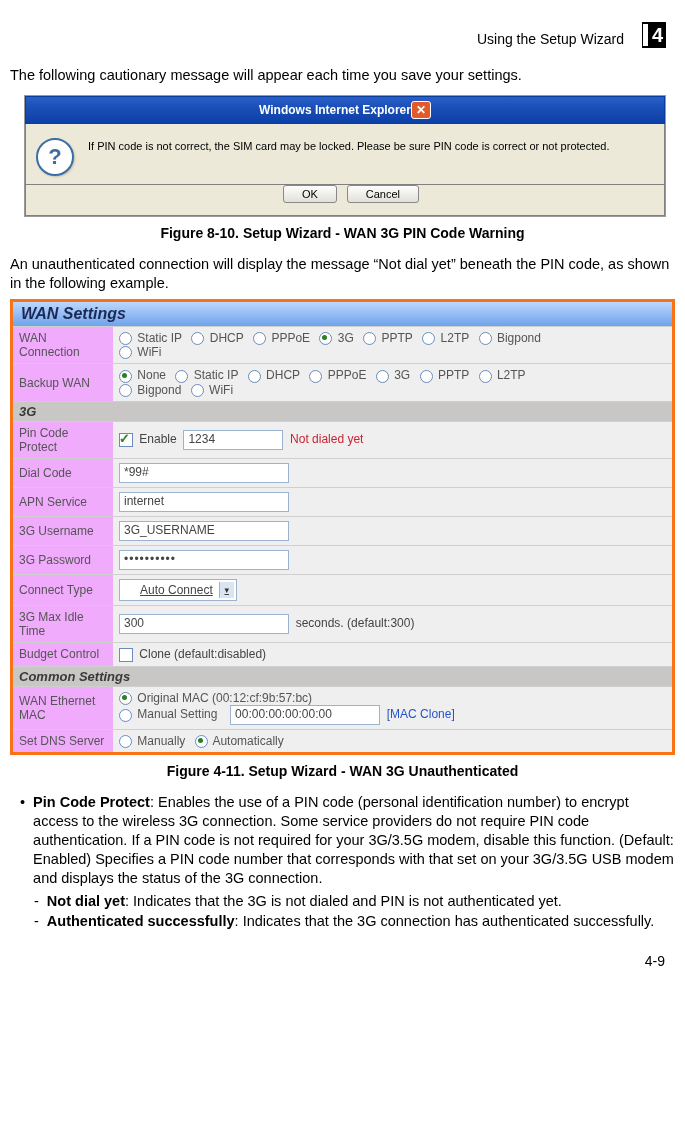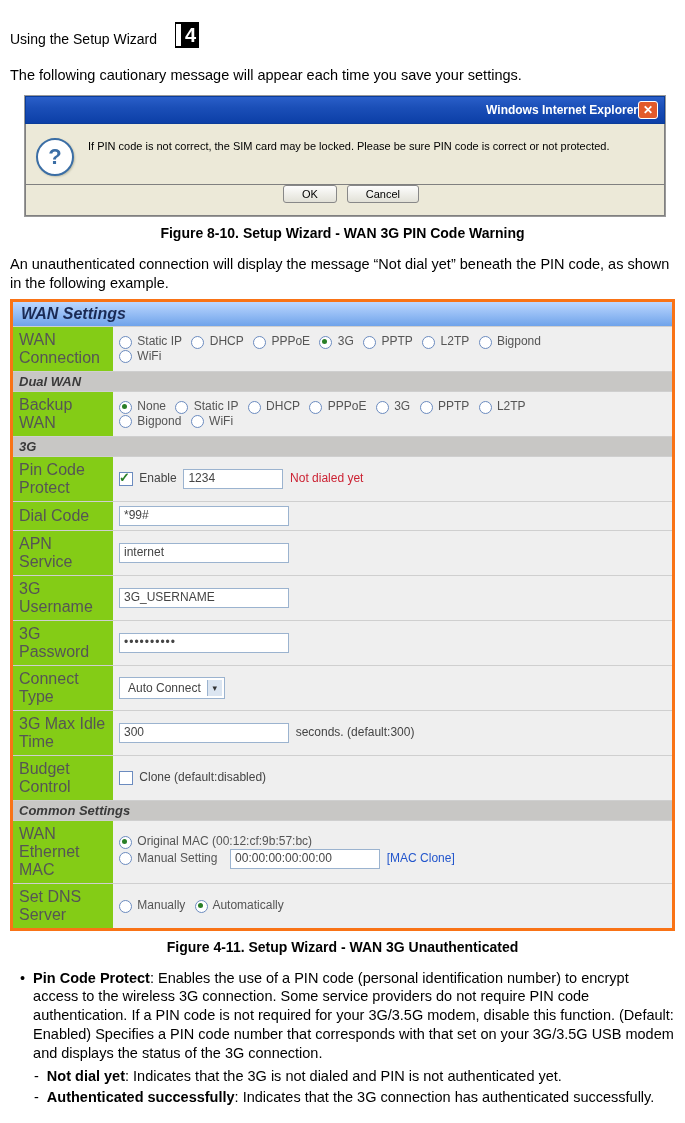--- a/index.html
+++ b/index.html
@@ -5,21 +5,21 @@
   body {
     font-family: Arial, Helvetica, sans-serif;
     font-size: 14px;
     color: #000;
     margin: 0;
     padding: 24px 10px 10px 10px;
     width: 665px;
     background: #fff;
   }
   .header-right {
-    text-align: left;
+    text-align: right;
     font-size: 14px;
     margin-bottom: 16px;
     padding-right: 6px;
   }
   .chapter-tab-wrap{
     display:inline-flex;
     align-items:center;
     background:#fff;
     border-top:2px solid #000;
     border-bottom:2px solid #000;
@@ -57,21 +57,21 @@
     width: 640px;
     box-shadow: 0 0 0 1px #4a6ea9 inset;
   }
   .titlebar {
     background: linear-gradient(to bottom, #2a5fc9 0%, #1b4fb8 40%, #0c3fa7 100%);
     color: #fff;
     font-weight: bold;
     font-size: 12px;
     padding: 4px 6px;
     display: flex;
-    justify-content: flex-end;
+    justify-content: center;
     align-items: center;
     border:1px solid #0a3c99;
   }
   .close-box {
     background: #e25a2b;
     border: 1px solid #fff;
     color: #fff;
     width: 18px;
     height: 16px;
     display: inline-flex;
@@ -150,24 +150,24 @@
     width:100%;
     border-collapse:collapse;
     font-size:12px;
   }
   .wan-table td{
     border-top:1px solid #cfcfcf;
     padding:4px 6px;
     vertical-align:middle;
   }
   .label-cell{
-    background:#84cc16;
+    background:#f0abfc;
     color:#555;
     width:88px;
-    font-size:16px;
+    font-size:12px;
   }
   .value-cell{
     background:#efefef;
     color:#444;
   }
   .section-row td{
     background:#c8c7c5;
     font-weight:bold;
     font-style:italic;
     color:#3a3a3a;
@@ -215,25 +215,26 @@
     font-size:12px;
     padding:1px 4px;
     display:inline-block;
     height:16px;
     vertical-align:middle;
   }
   .sel{
     border:1px solid #9bb3cf;
     background:#fff;
     font-size:12px;
-    padding:1px 2px 1px 8px;
+    padding:1px 2px 1px 20px;
     display:inline-flex;
     align-items:center;
     height:18px;
     vertical-align:middle;
+    text-decoration:underline;
   }
   .sel .caret{
     background:#dbe5f1;
     border-left:1px solid #9bb3cf;
     margin-left:6px;
     width:14px;height:16px;
     display:inline-flex;align-items:center;justify-content:center;
     font-size:9px;color:#333;
   }
   .red{color:#c23; }
@@ -297,23 +298,20 @@
         <span class="opt"><span class="radio"></span> <span>Static IP</span></span>
         <span class="opt"><span class="radio"></span> <span>DHCP</span></span>
         <span class="opt"><span class="radio"></span> <span>PPPoE</span></span>
         <span class="opt"><span class="radio checked"></span> <span>3G</span></span>
         <span class="opt"><span class="radio"></span> <span>PPTP</span></span>
         <span class="opt"><span class="radio"></span> <span>L2TP</span></span>
         <span class="opt"><span class="radio"></span> <span>Bigpond</span></span><br>
         <span class="opt"><span class="radio"></span> <span>WiFi</span></span>
       </td>
     </tr>
-    <tr class="section-row">
-          <td colspan="2">Dual WAN</td>
-        </tr>
     <tr>
       <td class="label-cell">Backup WAN</td>
       <td class="value-cell">
         <span class="opt"><span class="radio checked"></span> <span>None</span></span>
         <span class="opt"><span class="radio"></span> <span>Static IP</span></span>
         <span class="opt"><span class="radio"></span> <span>DHCP</span></span>
         <span class="opt"><span class="radio"></span> <span>PPPoE</span></span>
         <span class="opt"><span class="radio"></span> <span>3G</span></span>
         <span class="opt"><span class="radio"></span> <span>PPTP</span></span>
         <span class="opt"><span class="radio"></span> <span>L2TP</span></span><br>

